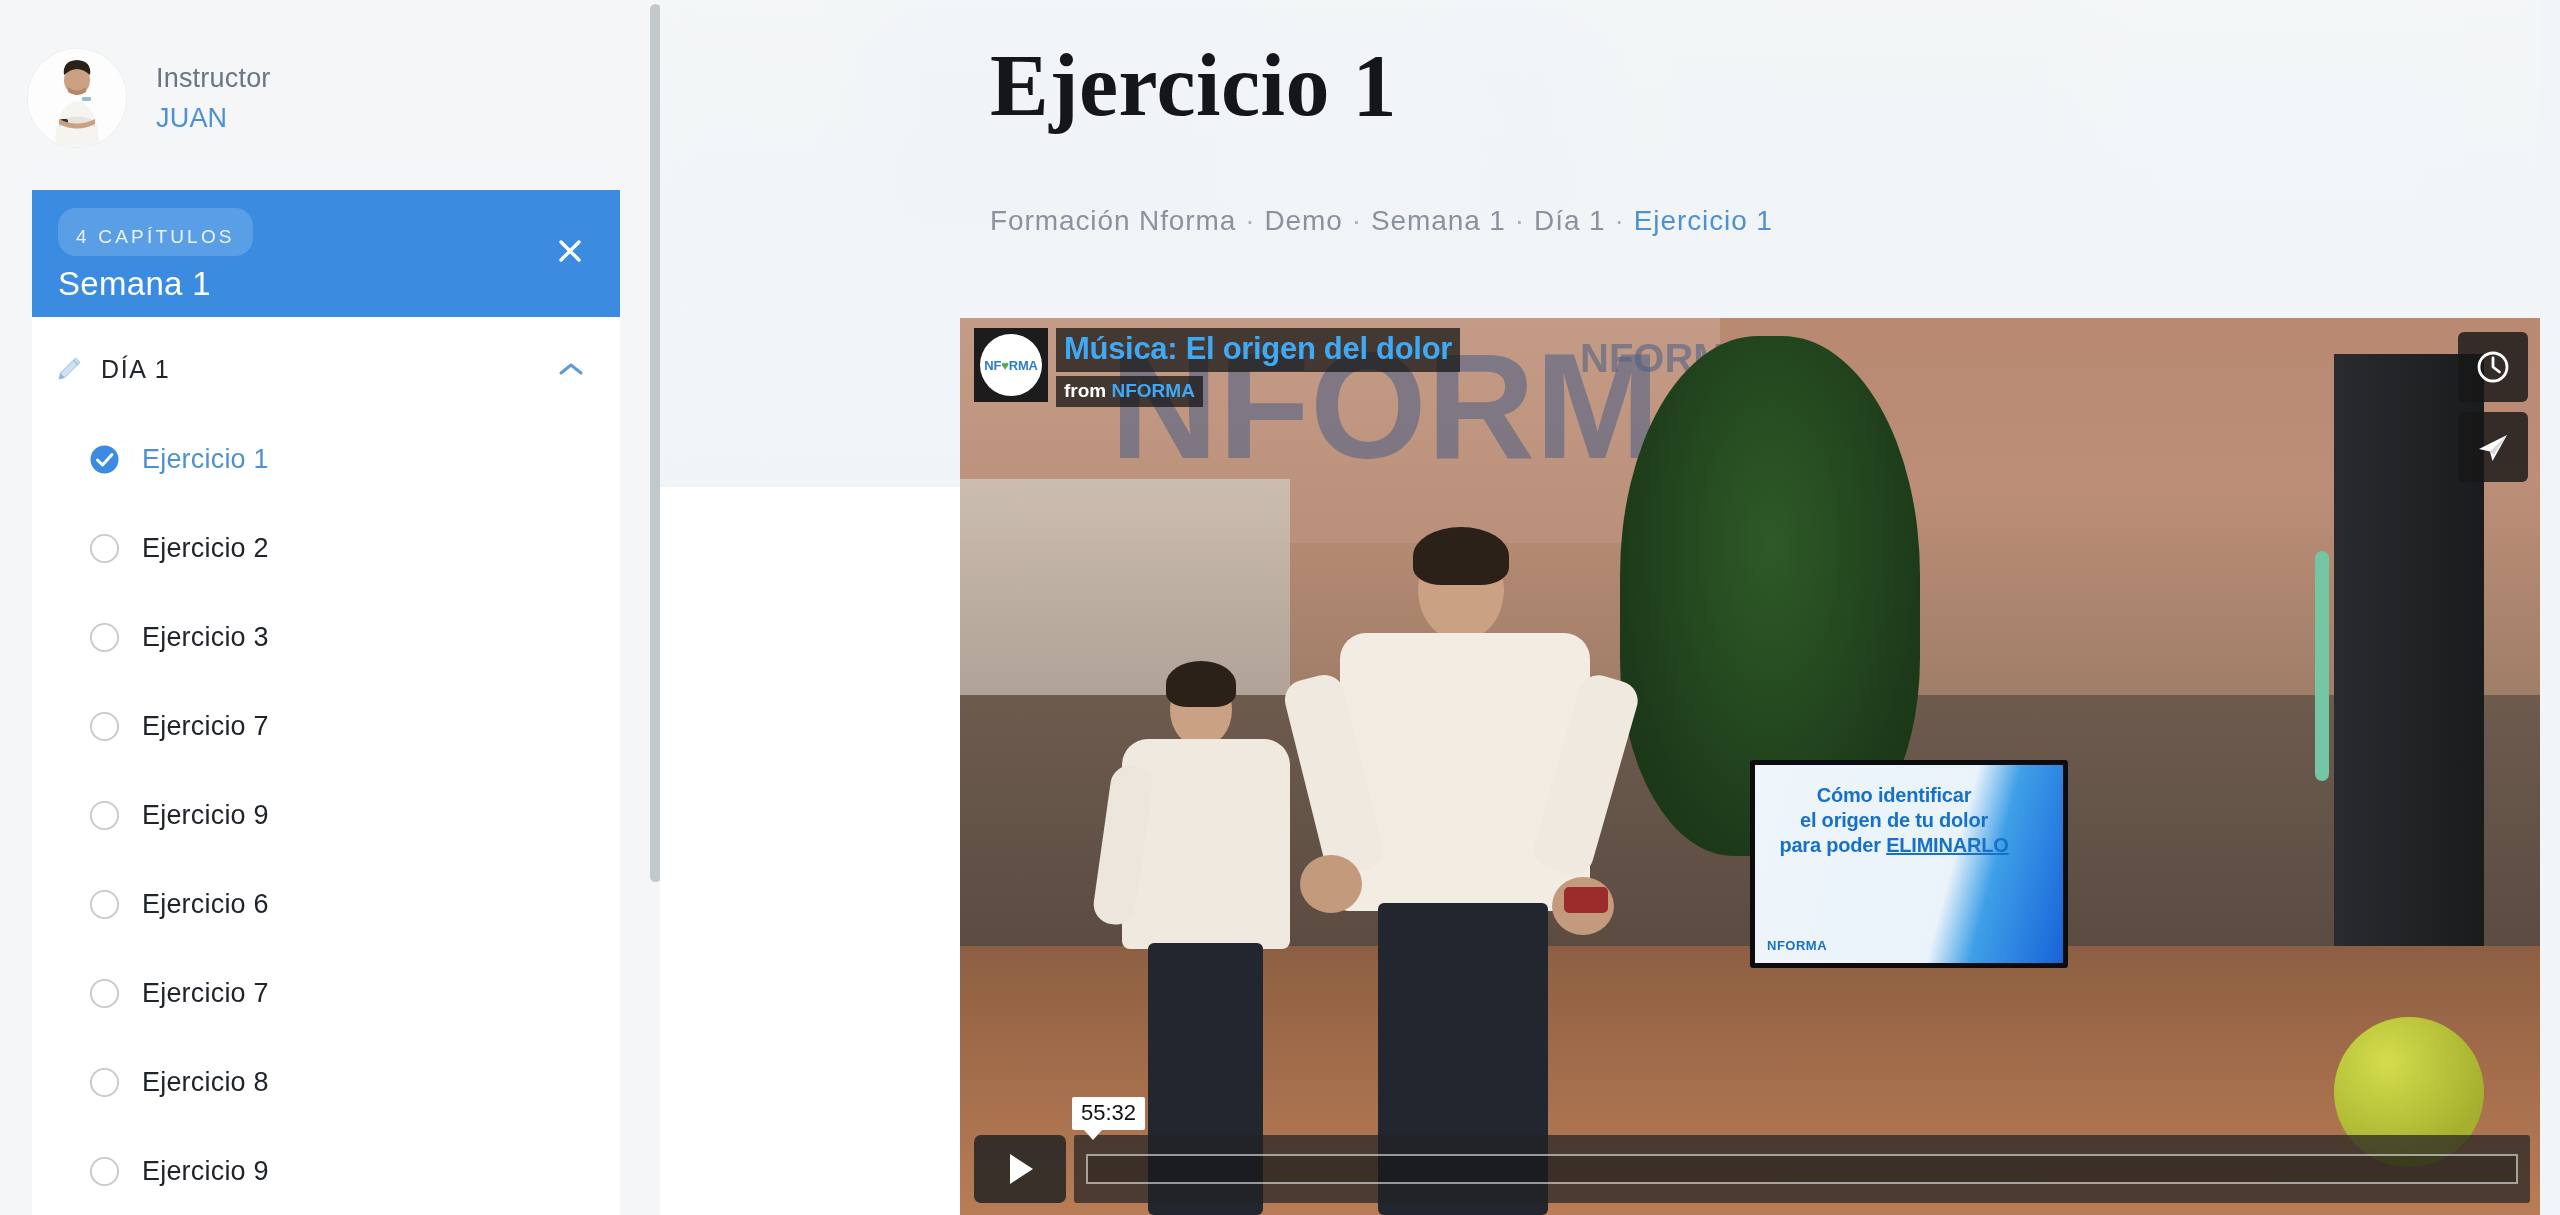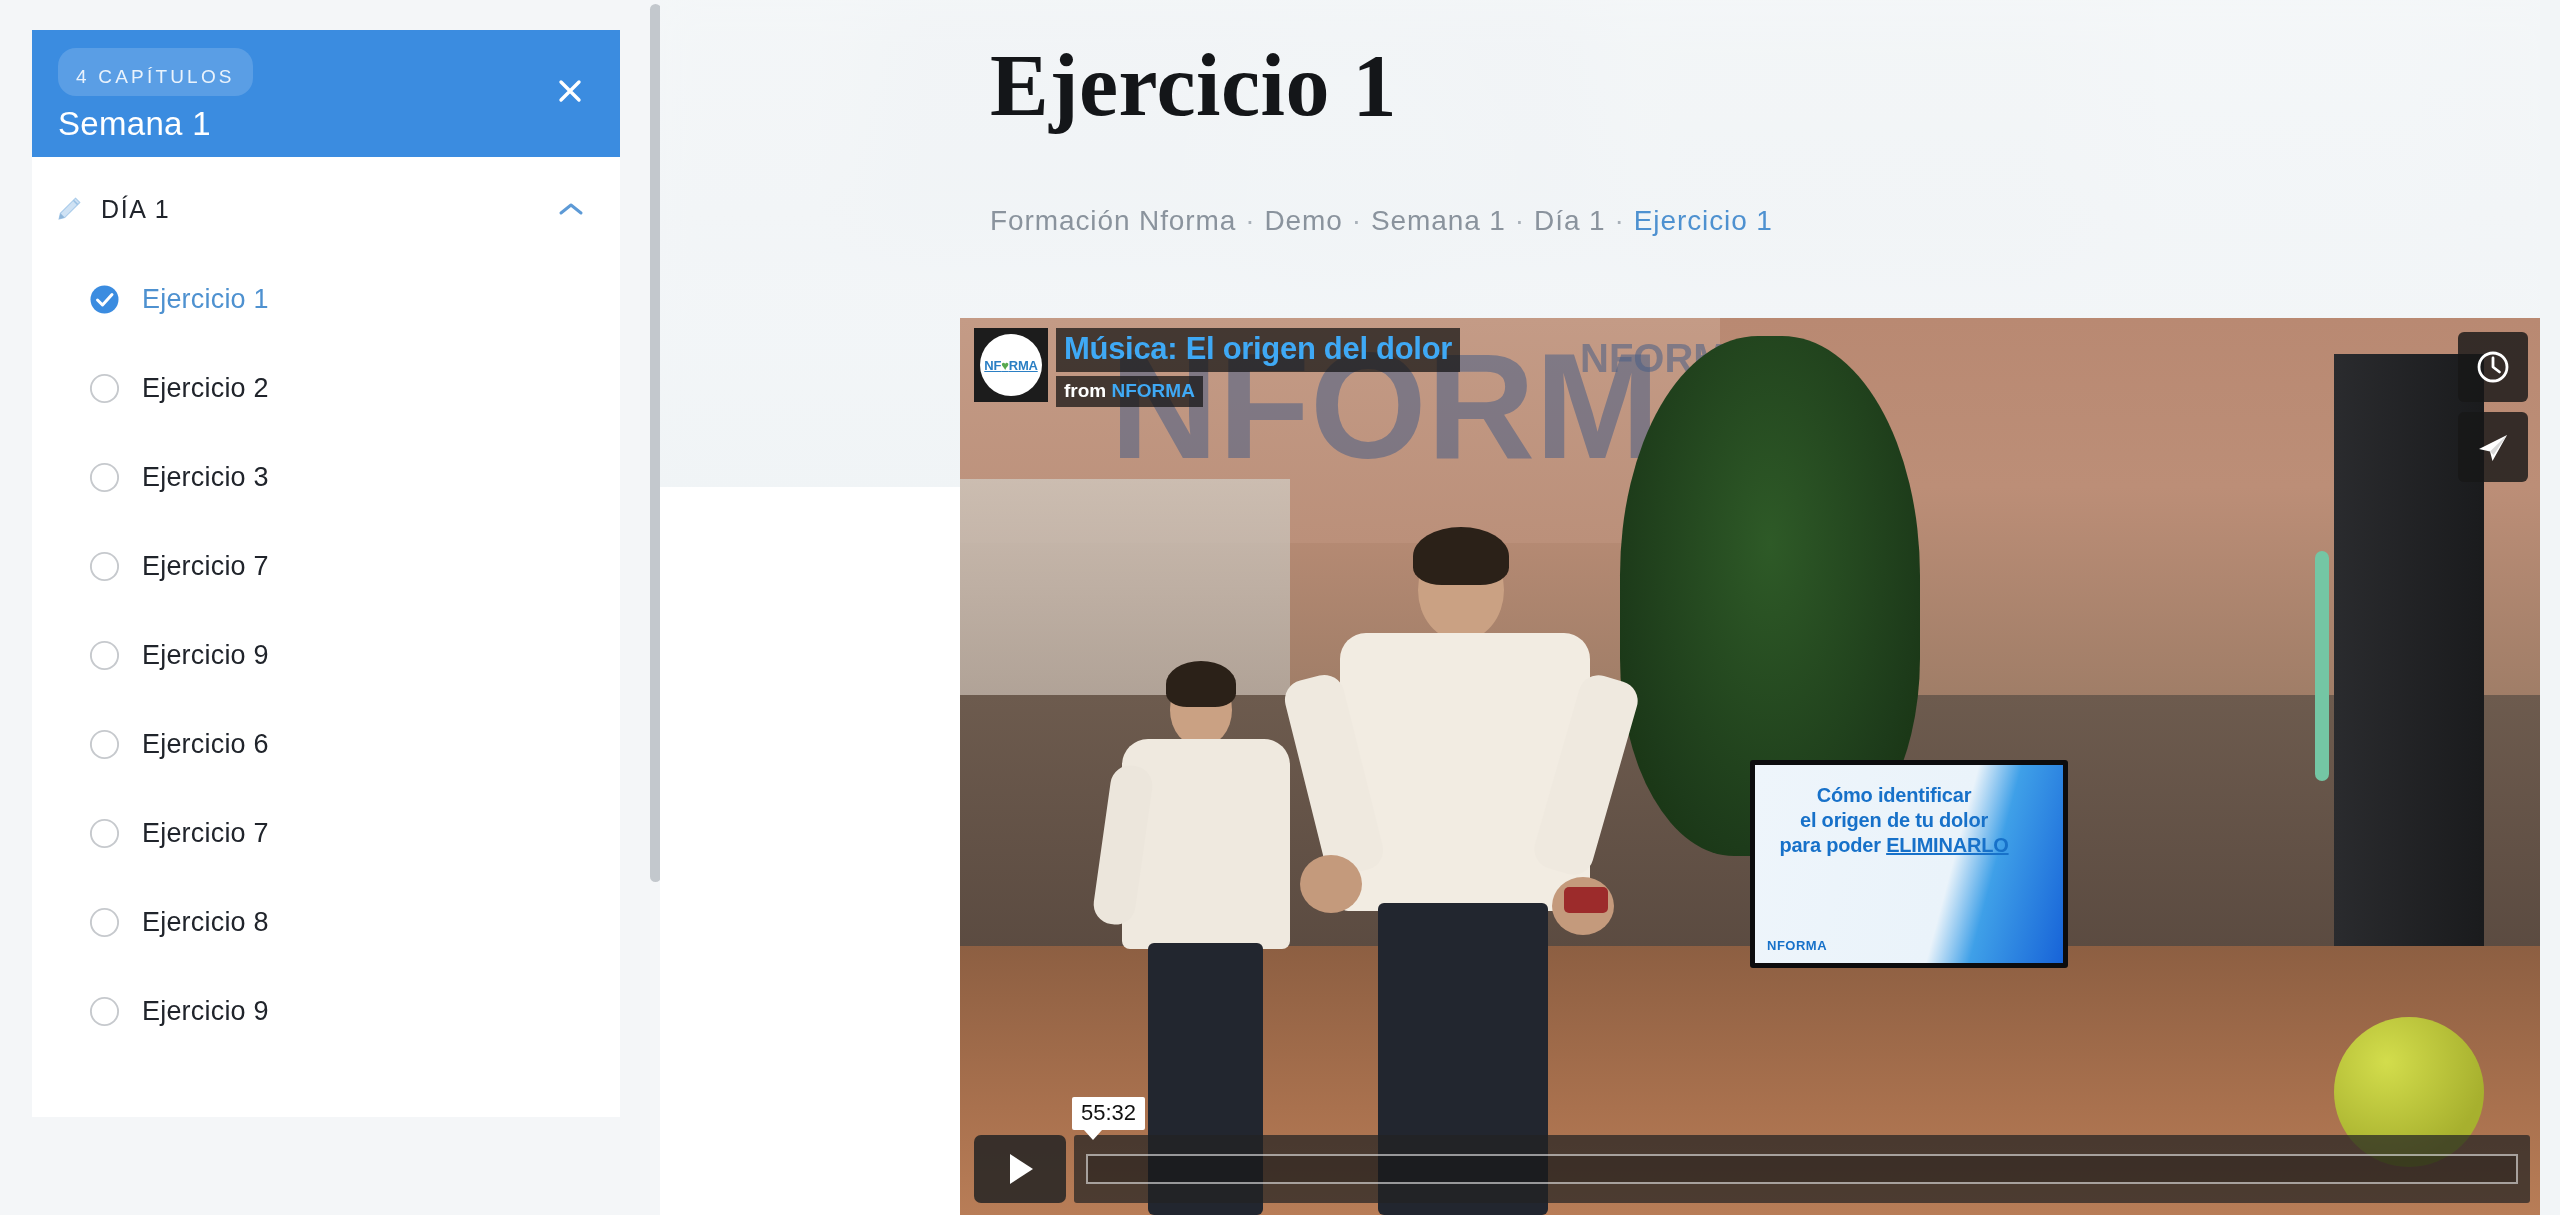--- a/index.html
+++ b/index.html
@@ -344,21 +344,21 @@
     display: flex;
     align-items: center;
     justify-content: center;
     flex: 0 0 74px;
   }
   .vimeo-thumb-circle {
     width: 62px; height: 62px; border-radius: 50%;
     background: #ffffff;
     display: flex; align-items: center; justify-content: center;
   }
-  .vt-logo { font-size: 13px; font-weight: 700; color: #2b7fc4; letter-spacing: -0.2px; text-decoration: underline; }
+  .vt-logo { font-size: 13px; font-weight: 700; color: #2b7fc4; letter-spacing: -0.2px; }
   .vt-logo .heart { color: #57a94f; }
   .vimeo-titles { margin-left: 8px; }
   .vimeo-title {
     display: inline-block;
     background: rgba(18,18,18,0.72);
     color: #3fa9f5;
     font-size: 31px;
     font-weight: 700;
     padding: 3px 8px 5px 8px;
     letter-spacing: -0.3px;
@@ -490,20 +490,39 @@
     background: #f2f5f7;
   }
 </style>
 </head>
 <body>
 
 <div id="app">
 
   <aside id="sidebar">
 
+    <div class="instructor-block">
+      <div class="avatar">
+        <svg viewBox="0 0 98 98">
+          <rect width="98" height="98" fill="#fdfdfd"></rect>
+          <ellipse cx="49" cy="31" rx="13" ry="15" fill="#caa183"></ellipse>
+          <path d="M36 26 q13 -12 26 0 q2 -14 -13 -15 q-15 1 -13 15 z" fill="#2b2118"></path>
+          <path d="M40 38 q9 7 18 0 l0 5 q-9 6 -18 0 z" fill="#b4886b"></path>
+          <path d="M27 98 q0 -42 22 -46 q22 4 22 46 z" fill="#f6f4f1"></path>
+          <path d="M31 72 q18 -9 36 0 l0 6 q-18 -8 -36 0 z" fill="#e6e2dd"></path>
+          <rect x="32" y="70" width="8" height="6" rx="2" fill="#2d2d33"></rect>
+          <path d="M31 70 q18 9 36 0 l0 5 q-18 9 -36 0 z" fill="#caa183"></path>
+          <rect x="54" y="48" width="9" height="4" rx="1" fill="#9bbcd8"></rect>
+        </svg>
+      </div>
+      <div class="instructor-text">
+        <div class="instructor-role">Instructor</div>
+        <div class="instructor-name">JUAN</div>
+      </div>
+    </div>
 
     <div class="chapter-card">
       <span class="chapter-badge">4 CAPÍTULOS</span>
       <div class="chapter-title">Semana 1</div>
       <div class="chapter-close">
         <svg viewBox="0 0 34 34">
           <path d="M8 8 L26 26 M26 8 L8 26" stroke="#ffffff" stroke-width="3.4" stroke-linecap="round"></path>
         </svg>
       </div>
     </div>

